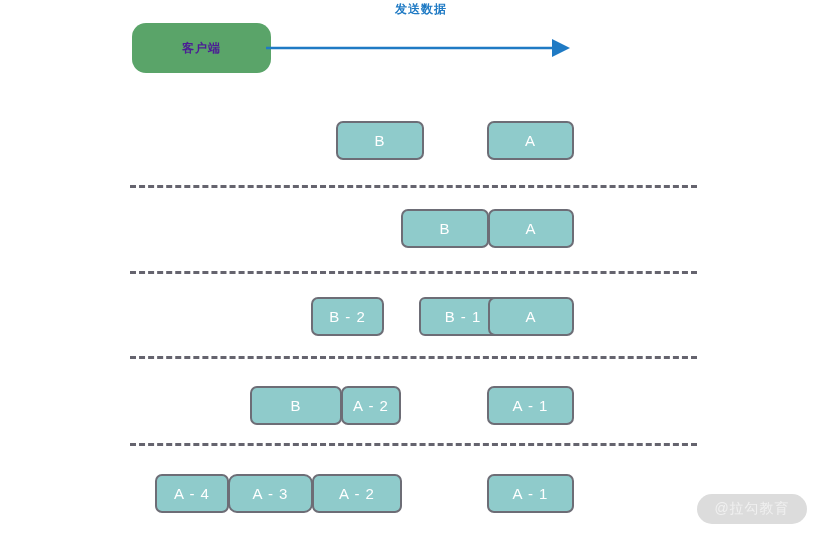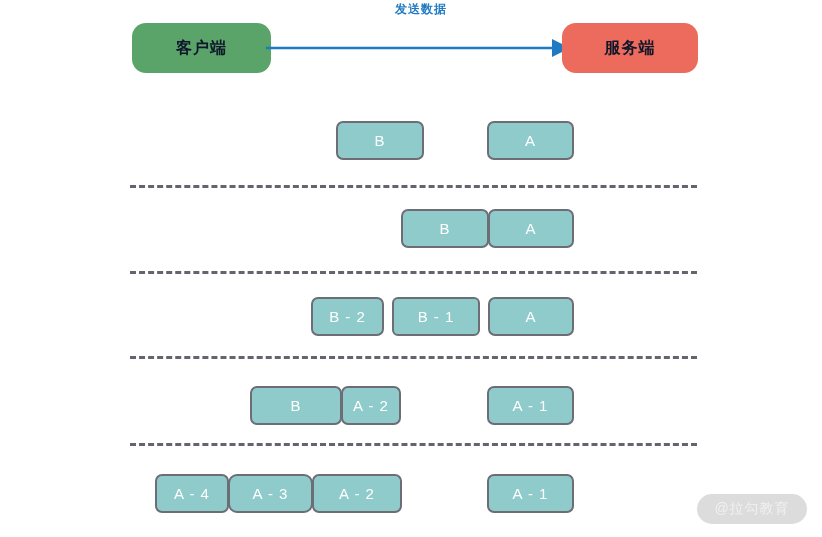--- a/index.html
+++ b/index.html
@@ -17,22 +17,22 @@
     background: #ffffff;
   }
 
   
   .node {
     position: absolute;
     display: flex;
     align-items: center;
     justify-content: center;
     border-radius: 14px;
-    color: #0f172a;
-    font-size: 16px;
+    color: #4c1d95;
+    font-size: 12px;
     font-weight: bold;
     letter-spacing: 1px;
   }
   .node-client {
     left: 132px; top: 23px;
     width: 139px; height: 50px;
     background: #5aa469;
   }
   .node-server {
     left: 562px; top: 23px;
@@ -102,29 +102,28 @@
 <div id="canvas">
 
   <div class="node node-client">客户端</div>
 
   <svg class="arrow-svg" viewBox="0 0 304 36" xmlns="http://www.w3.org/2000/svg">
     <line x1="0" y1="18" x2="286" y2="18" stroke="#1f7ac4" stroke-width="2.5"></line>
     <polygon points="286,9 304,18 286,27" fill="#1f7ac4"></polygon>
   </svg>
   <div class="arrow-label">发送数据</div>
 
-  <div class="node node-server">服务端</div>
 
   <div id="rows-layer">
       <div class="pkt" style="left: 336px; top: 121px; width: 88px;">B</div>
       <div class="pkt" style="left: 487px; top: 121px; width: 87px;">A</div>
       <div class="pkt" style="left: 401px; top: 209px; width: 88px;">B</div>
       <div class="pkt" style="left: 488px; top: 209px; width: 86px;">A</div>
       <div class="pkt" style="left: 283px; top: 297px; width: 73px; margin-left: 28px;">B - 2</div>
-      <div class="pkt" style="left: 392px; top: 297px; width: 88px; border-radius: 6px;">B - 1</div>
+      <div class="pkt" style="left: 419px; top: 297px; width: 88px; border-radius: 6px;">B - 1</div>
       <div class="pkt" style="left: 488px; top: 297px; width: 86px;">A</div>
       <div class="pkt" style="left: 250px; top: 386px; width: 92px;">B</div>
       <div class="pkt" style="left: 341px; top: 386px; width: 60px;">A - 2</div>
       <div class="pkt" style="left: 487px; top: 386px; width: 87px;">A - 1</div>
       <div class="pkt" style="left: 155px; top: 474px; width: 74px;">A - 4</div>
       <div class="pkt" style="left: 228px; top: 474px; width: 85px; border-radius: 9px;">A - 3</div>
       <div class="pkt" style="left: 312px; top: 474px; width: 90px;">A - 2</div>
       <div class="pkt" style="left: 487px; top: 474px; width: 87px;">A - 1</div>
     </div>
   <div id="seps-layer">

